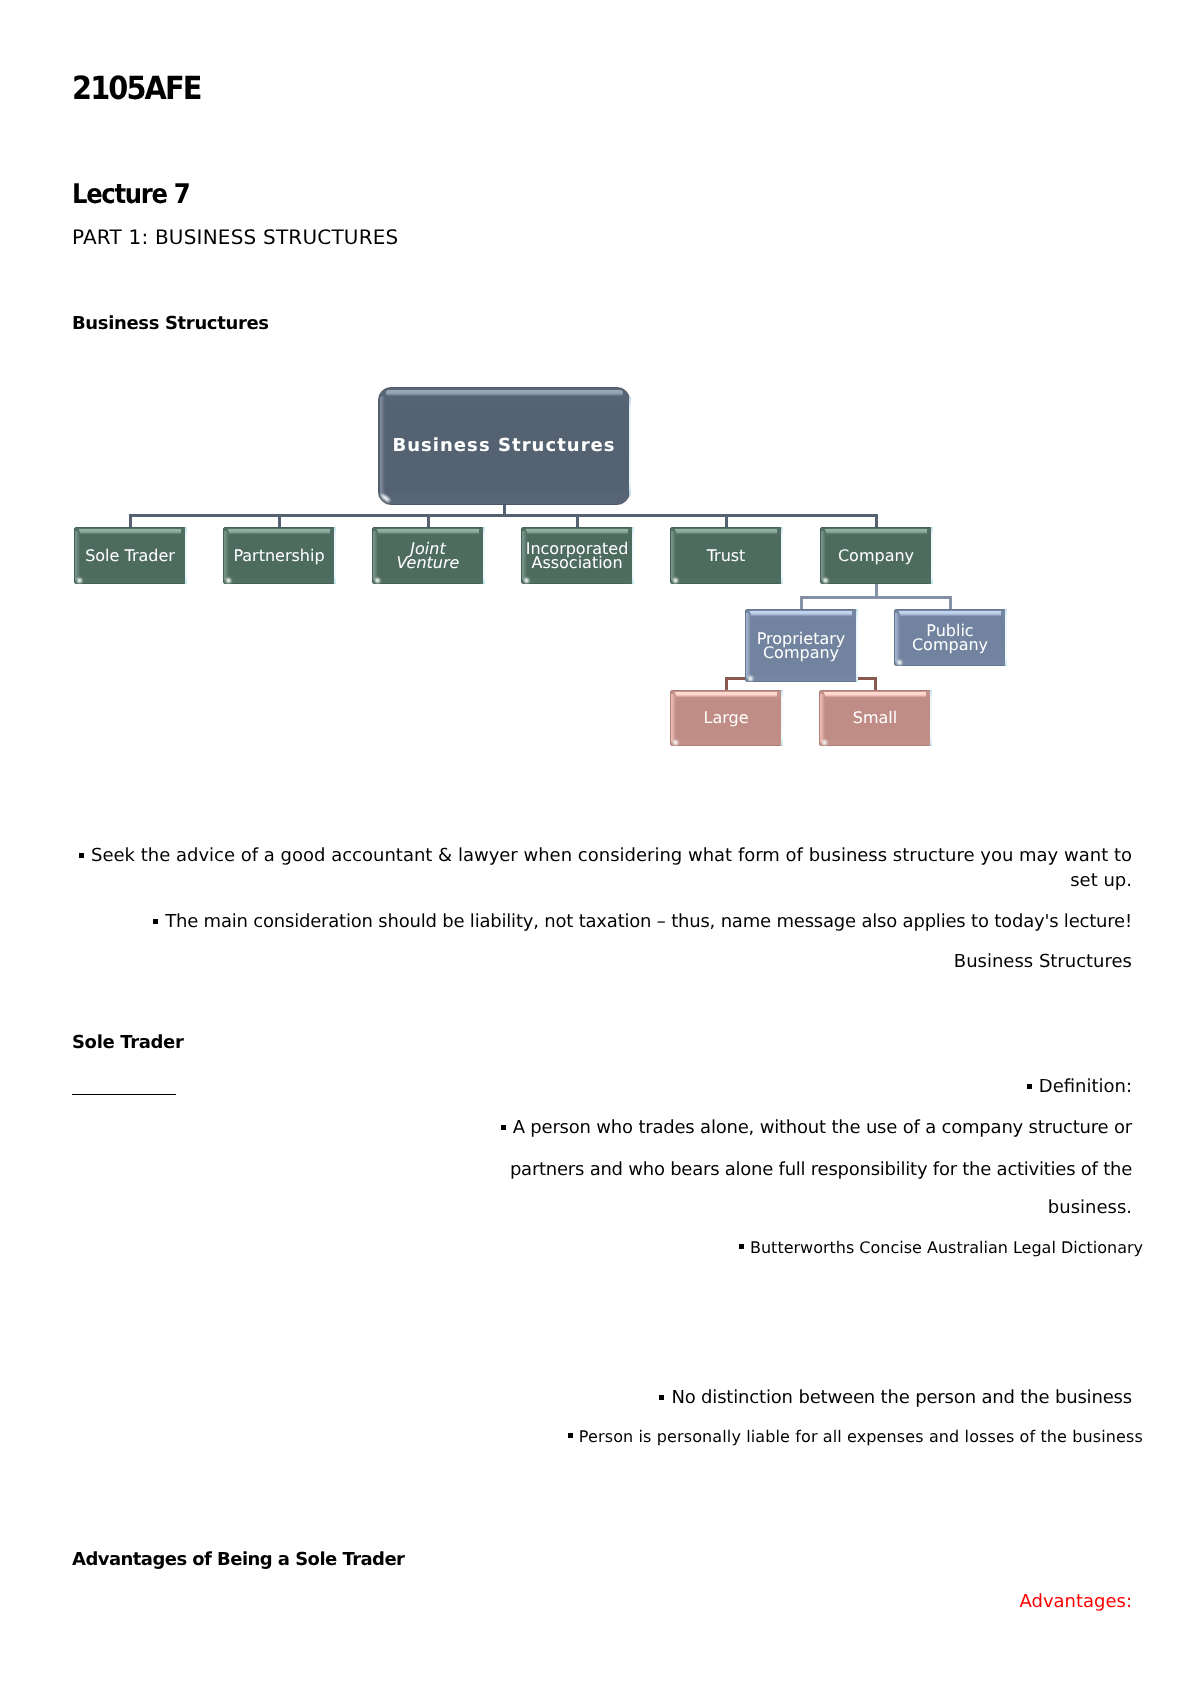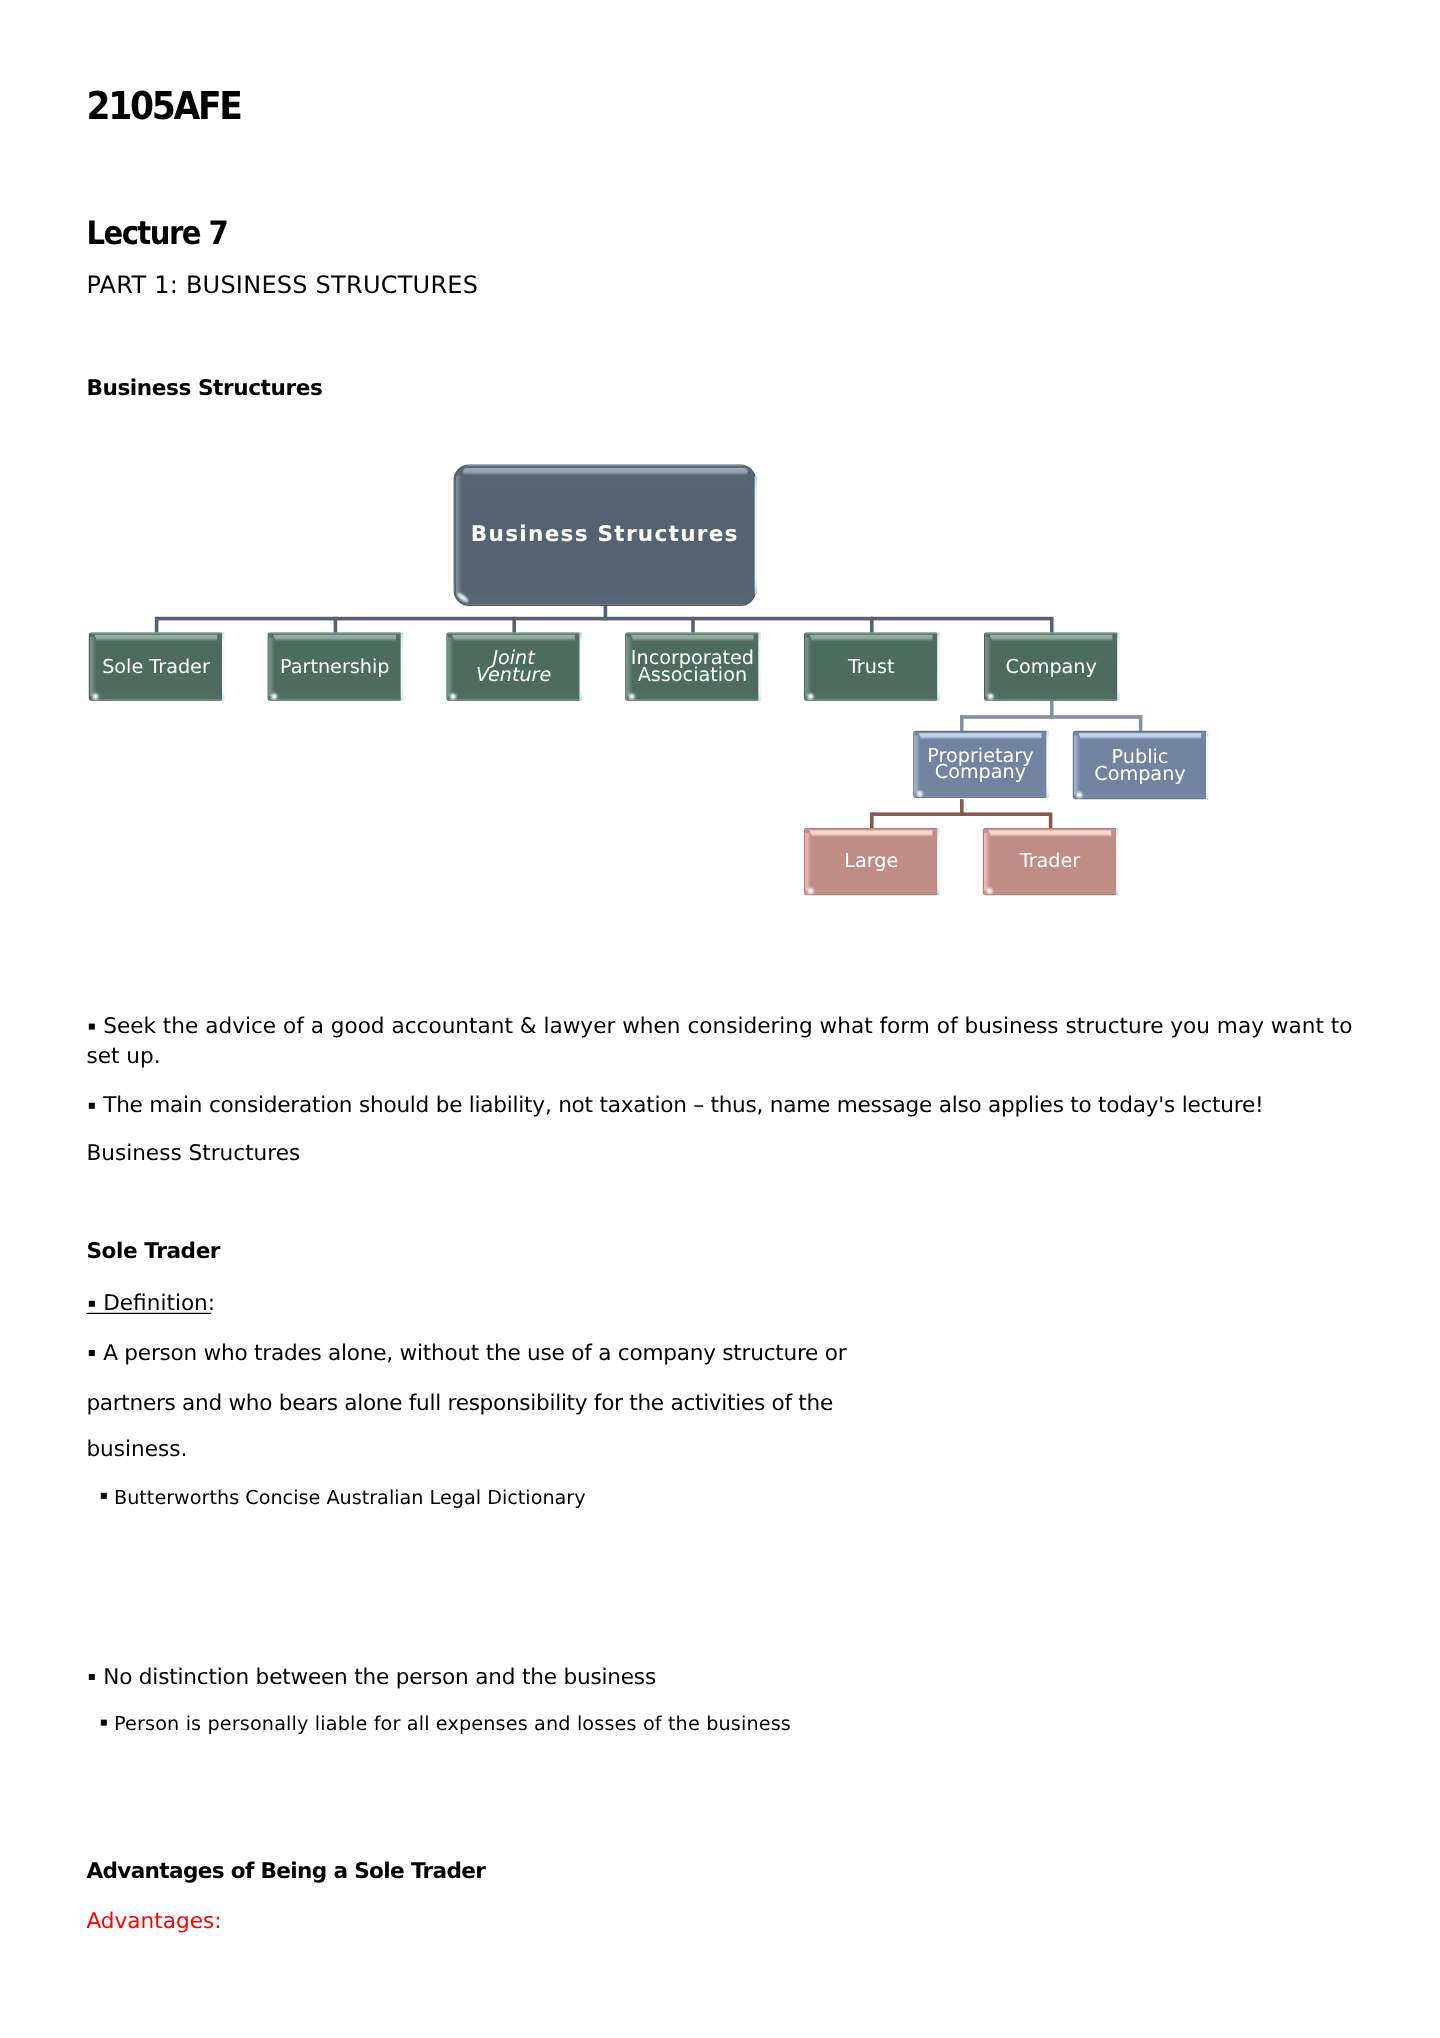--- a/index.html
+++ b/index.html
@@ -14,21 +14,21 @@
   .page { position:absolute; left:0; top:0; width:1200px; height:1698px; background:#fff; }
 
   .doc-title { position:absolute; left:72px; top:72px; font-family:"DejaVu Sans Condensed","DejaVu Sans",sans-serif;
                font-size:32px; font-weight:bold; line-height:1; letter-spacing:-1.9px; white-space:nowrap; }
   .h1 { position:absolute; left:72px; top:181px; font-family:"DejaVu Sans Condensed","DejaVu Sans",sans-serif;
         font-size:27px; font-weight:bold; line-height:1; letter-spacing:-1.3px; white-space:nowrap; }
   .subtitle { position:absolute; left:72px; top:227px; font-size:20px; line-height:1; letter-spacing:0.2px; white-space:nowrap; }
   .h2 { position:absolute; left:72px; font-size:18px; font-weight:bold; line-height:1; letter-spacing:-0.35px; white-space:nowrap; }
   .h2.wide { letter-spacing:-0.55px; }
 
-  .para { position:absolute; left:72px; width:1060px; font-size:18px; line-height:25px; }
+  .para { position:absolute; left:72px; width:1060px; font-size:18px; line-height:25px;text-align:right; }
   .para.sub { font-size:16px; left:83px; }
   .red { color:#ff0000; }
   .ul-rule { position:absolute; left:0px; top:20px; width:104px; height:1px; background:#000; }
   .bul { display:inline-block; width:5px; height:5px; background:#000; vertical-align:baseline;
          position:relative; top:-3px; margin-left:2px; margin-right:7px; }
   .para.sub .bul { width:5px; height:5px; margin-left:1px; margin-right:6px; top:-4px; }
 
   
   #diagram { position:absolute; left:0; top:0; width:1200px; height:1698px; }
   .node { position:absolute; box-sizing:border-box; color:#ffffff;
@@ -114,21 +114,21 @@
         <div class="dot"></div>
         <div class="lbl">Trust</div>
       </div>
       <div class="node" style="left: 820px; top: 527px; width: 112px; height: 57px; color: rgb(255, 255, 255); border-radius: 2px; background: linear-gradient(rgb(82, 112, 99) 0%, rgb(77, 107, 94) 18%, rgb(77, 107, 94) 88%, rgb(82, 112, 99) 100%); border: 1px solid rgb(69, 96, 85); box-sizing: border-box;">
         <div class="topband" style="background: linear-gradient(rgb(149, 179, 166) 0%, rgb(140, 170, 157) 55%, rgb(89, 119, 106) 100%);"></div>
         <div class="leftband" style="background: linear-gradient(90deg, rgb(122, 152, 139) 0%, rgb(112, 142, 129) 30%, rgb(77, 107, 94) 100%);"></div>
         <div class="rightband"></div>
         <div class="dot"></div>
         <div class="lbl">Company</div>
       </div>
-      <div class="node" style="left: 745px; top: 609px; width: 112px; height: 56px; color: rgb(255, 255, 255); border-radius: 2px; background: linear-gradient(rgb(118, 136, 163) 0%, rgb(113, 131, 158) 18%, rgb(113, 131, 158) 88%, rgb(118, 136, 163) 100%); border: 1px solid rgb(102, 118, 142); box-sizing: border-box; margin-left: 16px;">
+      <div class="node" style="left: 745px; top: 609px; width: 112px; height: 73px; color: rgb(255, 255, 255); border-radius: 2px; background: linear-gradient(rgb(118, 136, 163) 0%, rgb(113, 131, 158) 18%, rgb(113, 131, 158) 88%, rgb(118, 136, 163) 100%); border: 1px solid rgb(102, 118, 142); box-sizing: border-box;">
         <div class="topband" style="background: linear-gradient(rgb(197, 215, 242) 0%, rgb(187, 205, 232) 55%, rgb(126, 144, 171) 100%);"></div>
         <div class="leftband" style="background: linear-gradient(90deg, rgb(165, 183, 210) 0%, rgb(153, 171, 198) 30%, rgb(113, 131, 158) 100%);"></div>
         <div class="rightband"></div>
         <div class="dot"></div>
         <div class="lbl">Proprietary
 Company</div>
       </div>
       <div class="node" style="left: 894px; top: 609px; width: 112px; height: 57px; color: rgb(255, 255, 255); border-radius: 2px; background: linear-gradient(rgb(118, 136, 163) 0%, rgb(113, 131, 158) 18%, rgb(113, 131, 158) 88%, rgb(118, 136, 163) 100%); border: 1px solid rgb(102, 118, 142); box-sizing: border-box;">
         <div class="topband" style="background: linear-gradient(rgb(197, 215, 242) 0%, rgb(187, 205, 232) 55%, rgb(126, 144, 171) 100%);"></div>
         <div class="leftband" style="background: linear-gradient(90deg, rgb(165, 183, 210) 0%, rgb(153, 171, 198) 30%, rgb(113, 131, 158) 100%);"></div>
@@ -142,21 +142,21 @@
         <div class="leftband" style="background: linear-gradient(90deg, rgb(242, 191, 184) 0%, rgb(231, 180, 173) 30%, rgb(192, 141, 134) 100%);"></div>
         <div class="rightband"></div>
         <div class="dot"></div>
         <div class="lbl">Large</div>
       </div>
       <div class="node" style="left: 819px; top: 690px; width: 112px; height: 56px; color: rgb(255, 255, 255); border-radius: 2px; background: linear-gradient(rgb(197, 146, 139) 0%, rgb(192, 141, 134) 18%, rgb(192, 141, 134) 88%, rgb(197, 146, 139) 100%); border: 1px solid rgb(173, 127, 121); box-sizing: border-box;">
         <div class="topband" style="background: linear-gradient(rgb(255, 221, 214) 0%, rgb(255, 212, 205) 55%, rgb(205, 154, 147) 100%);"></div>
         <div class="leftband" style="background: linear-gradient(90deg, rgb(242, 191, 184) 0%, rgb(231, 180, 173) 30%, rgb(192, 141, 134) 100%);"></div>
         <div class="rightband"></div>
         <div class="dot"></div>
-        <div class="lbl">Trader</div>
+        <div class="lbl">Small</div>
       </div>
     </div>
 
   <div class="para" style="top:843px"><span class="bul"></span><span>Seek the advice of a good accountant &amp; lawyer when considering what form of business structure you may want to set up.</span></div>
   <div class="para" style="top:909px;letter-spacing:-0.2px"><span class="bul"></span><span>The main consideration should be liability, not taxation – thus, name message also applies to today's lecture!</span></div>
   <div class="para" style="top:949px">Business Structures</div>
 
   <div class="h2" style="top:1034px">Sole Trader</div>
 
   <div class="para" style="top:1074px"><span class="bul"></span><span>Definition:</span><span class="ul-rule"></span></div>

